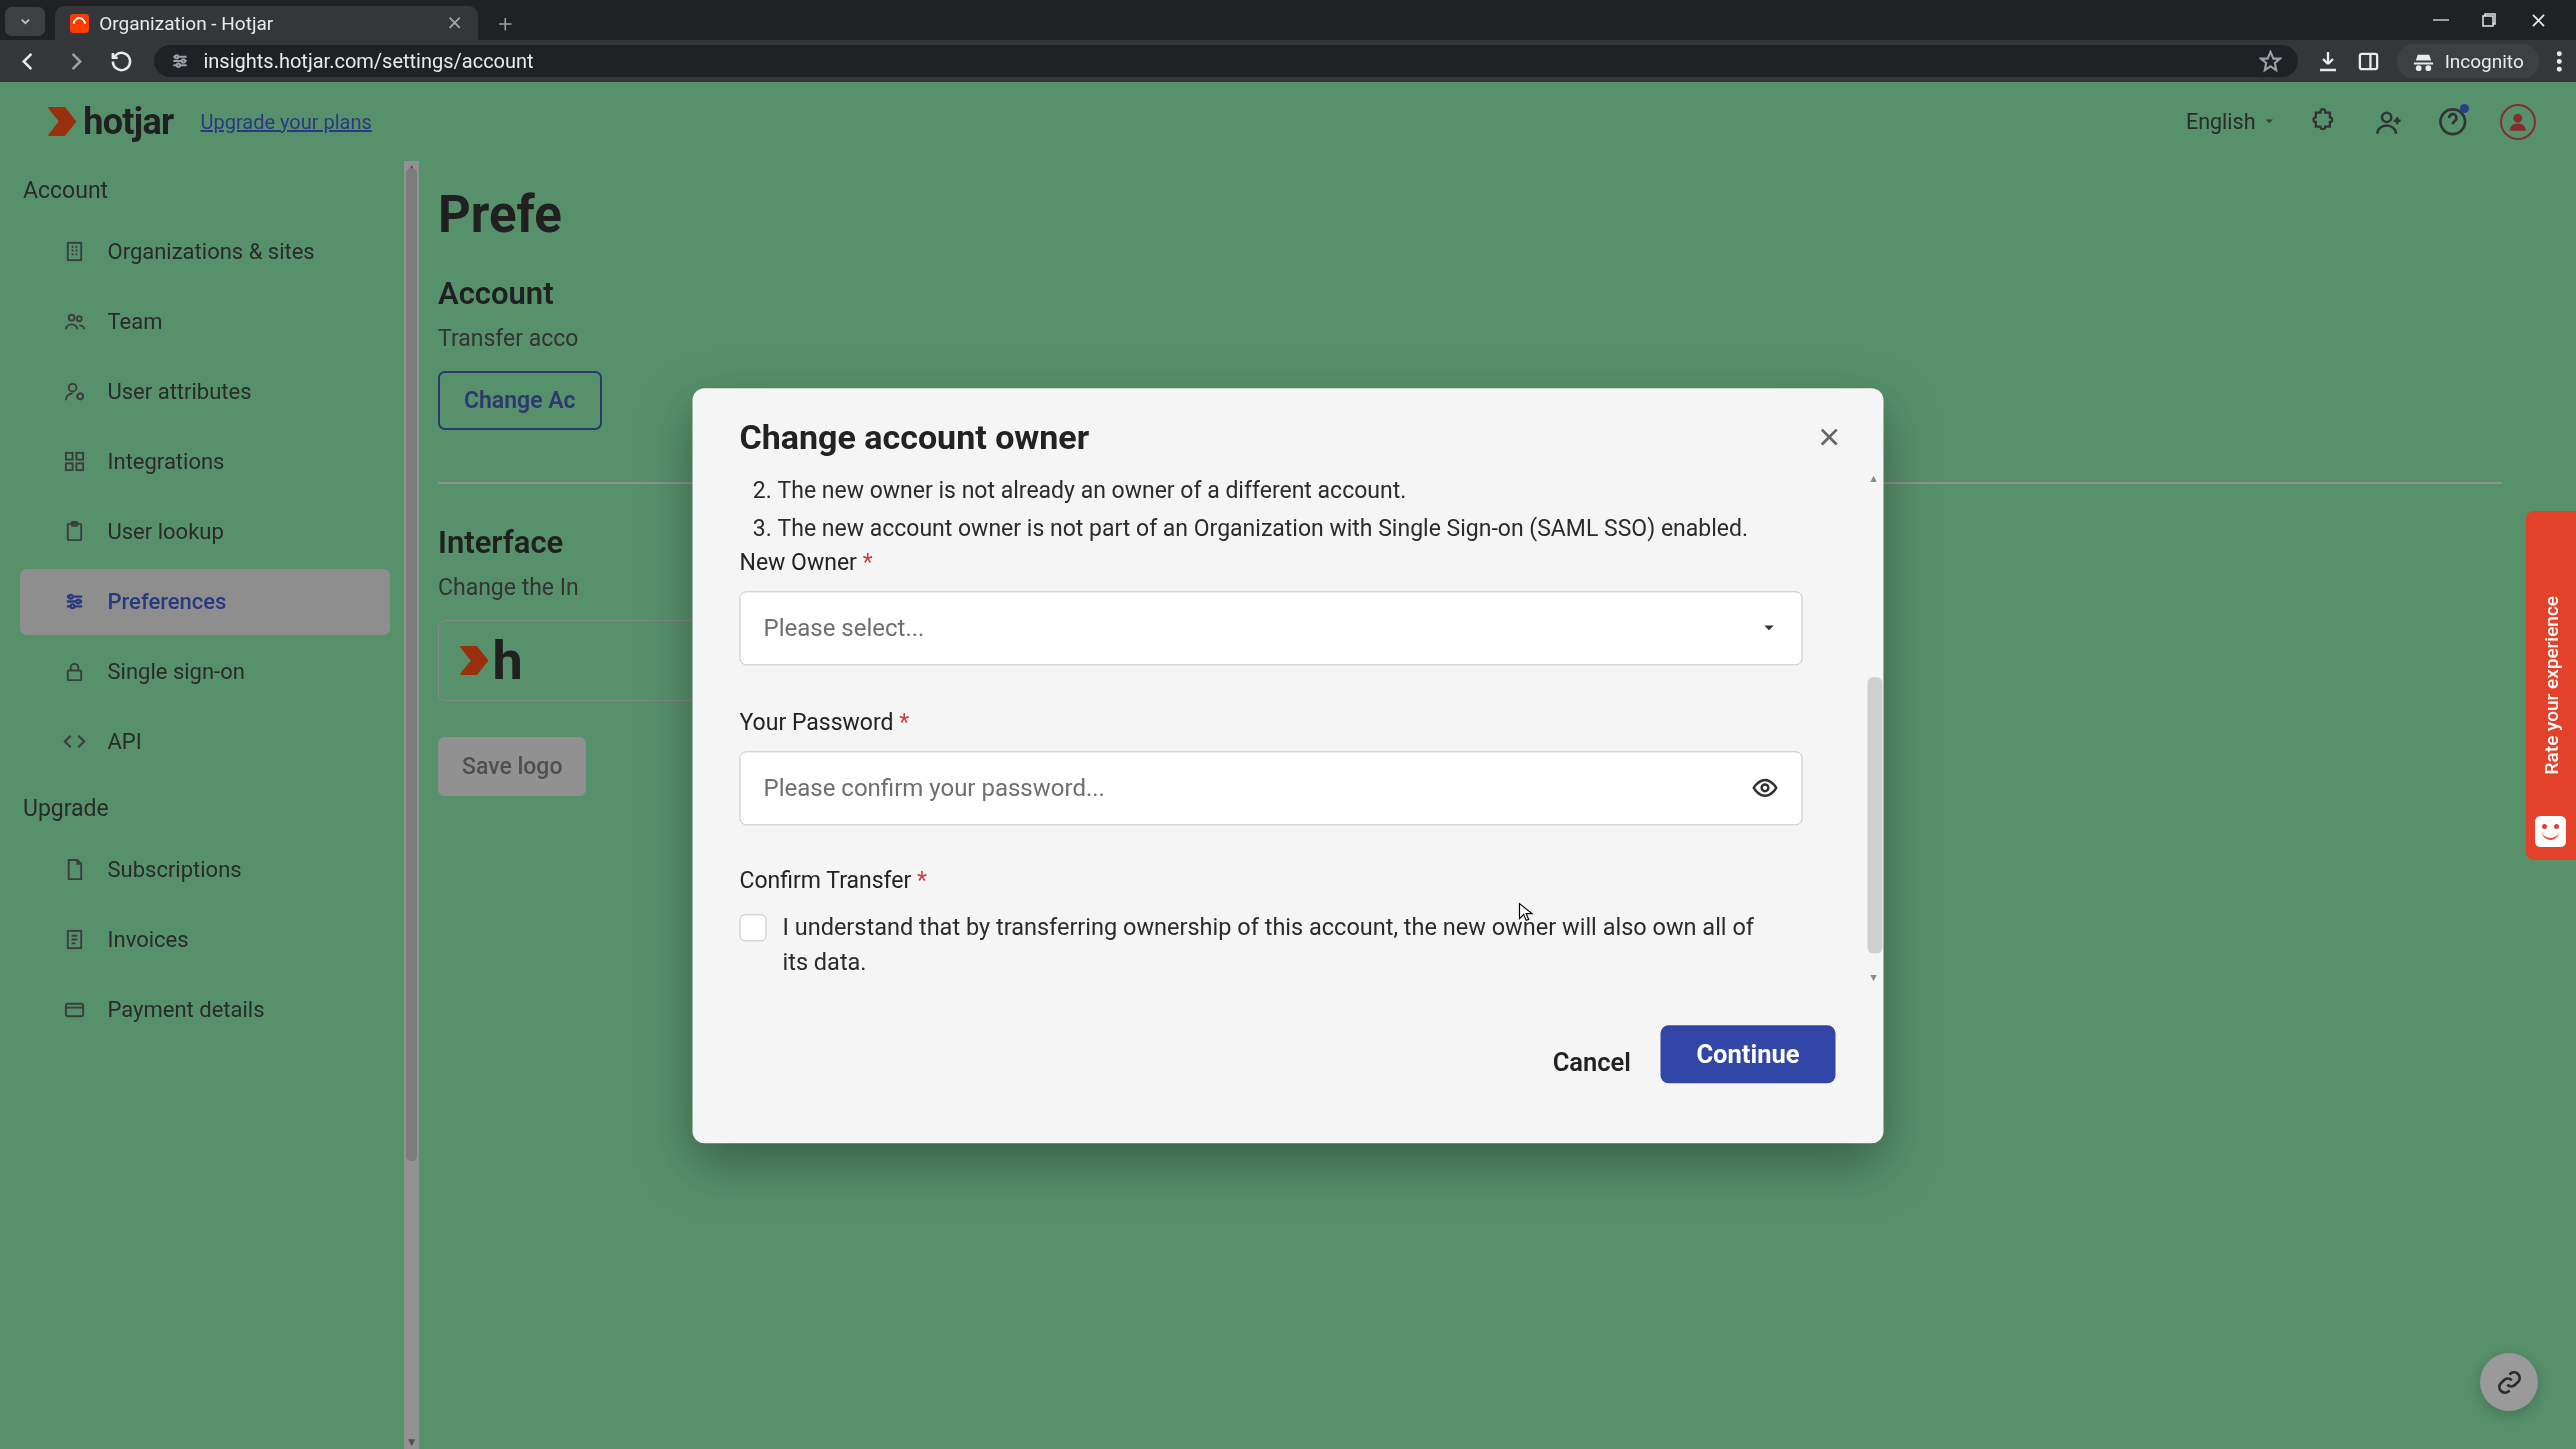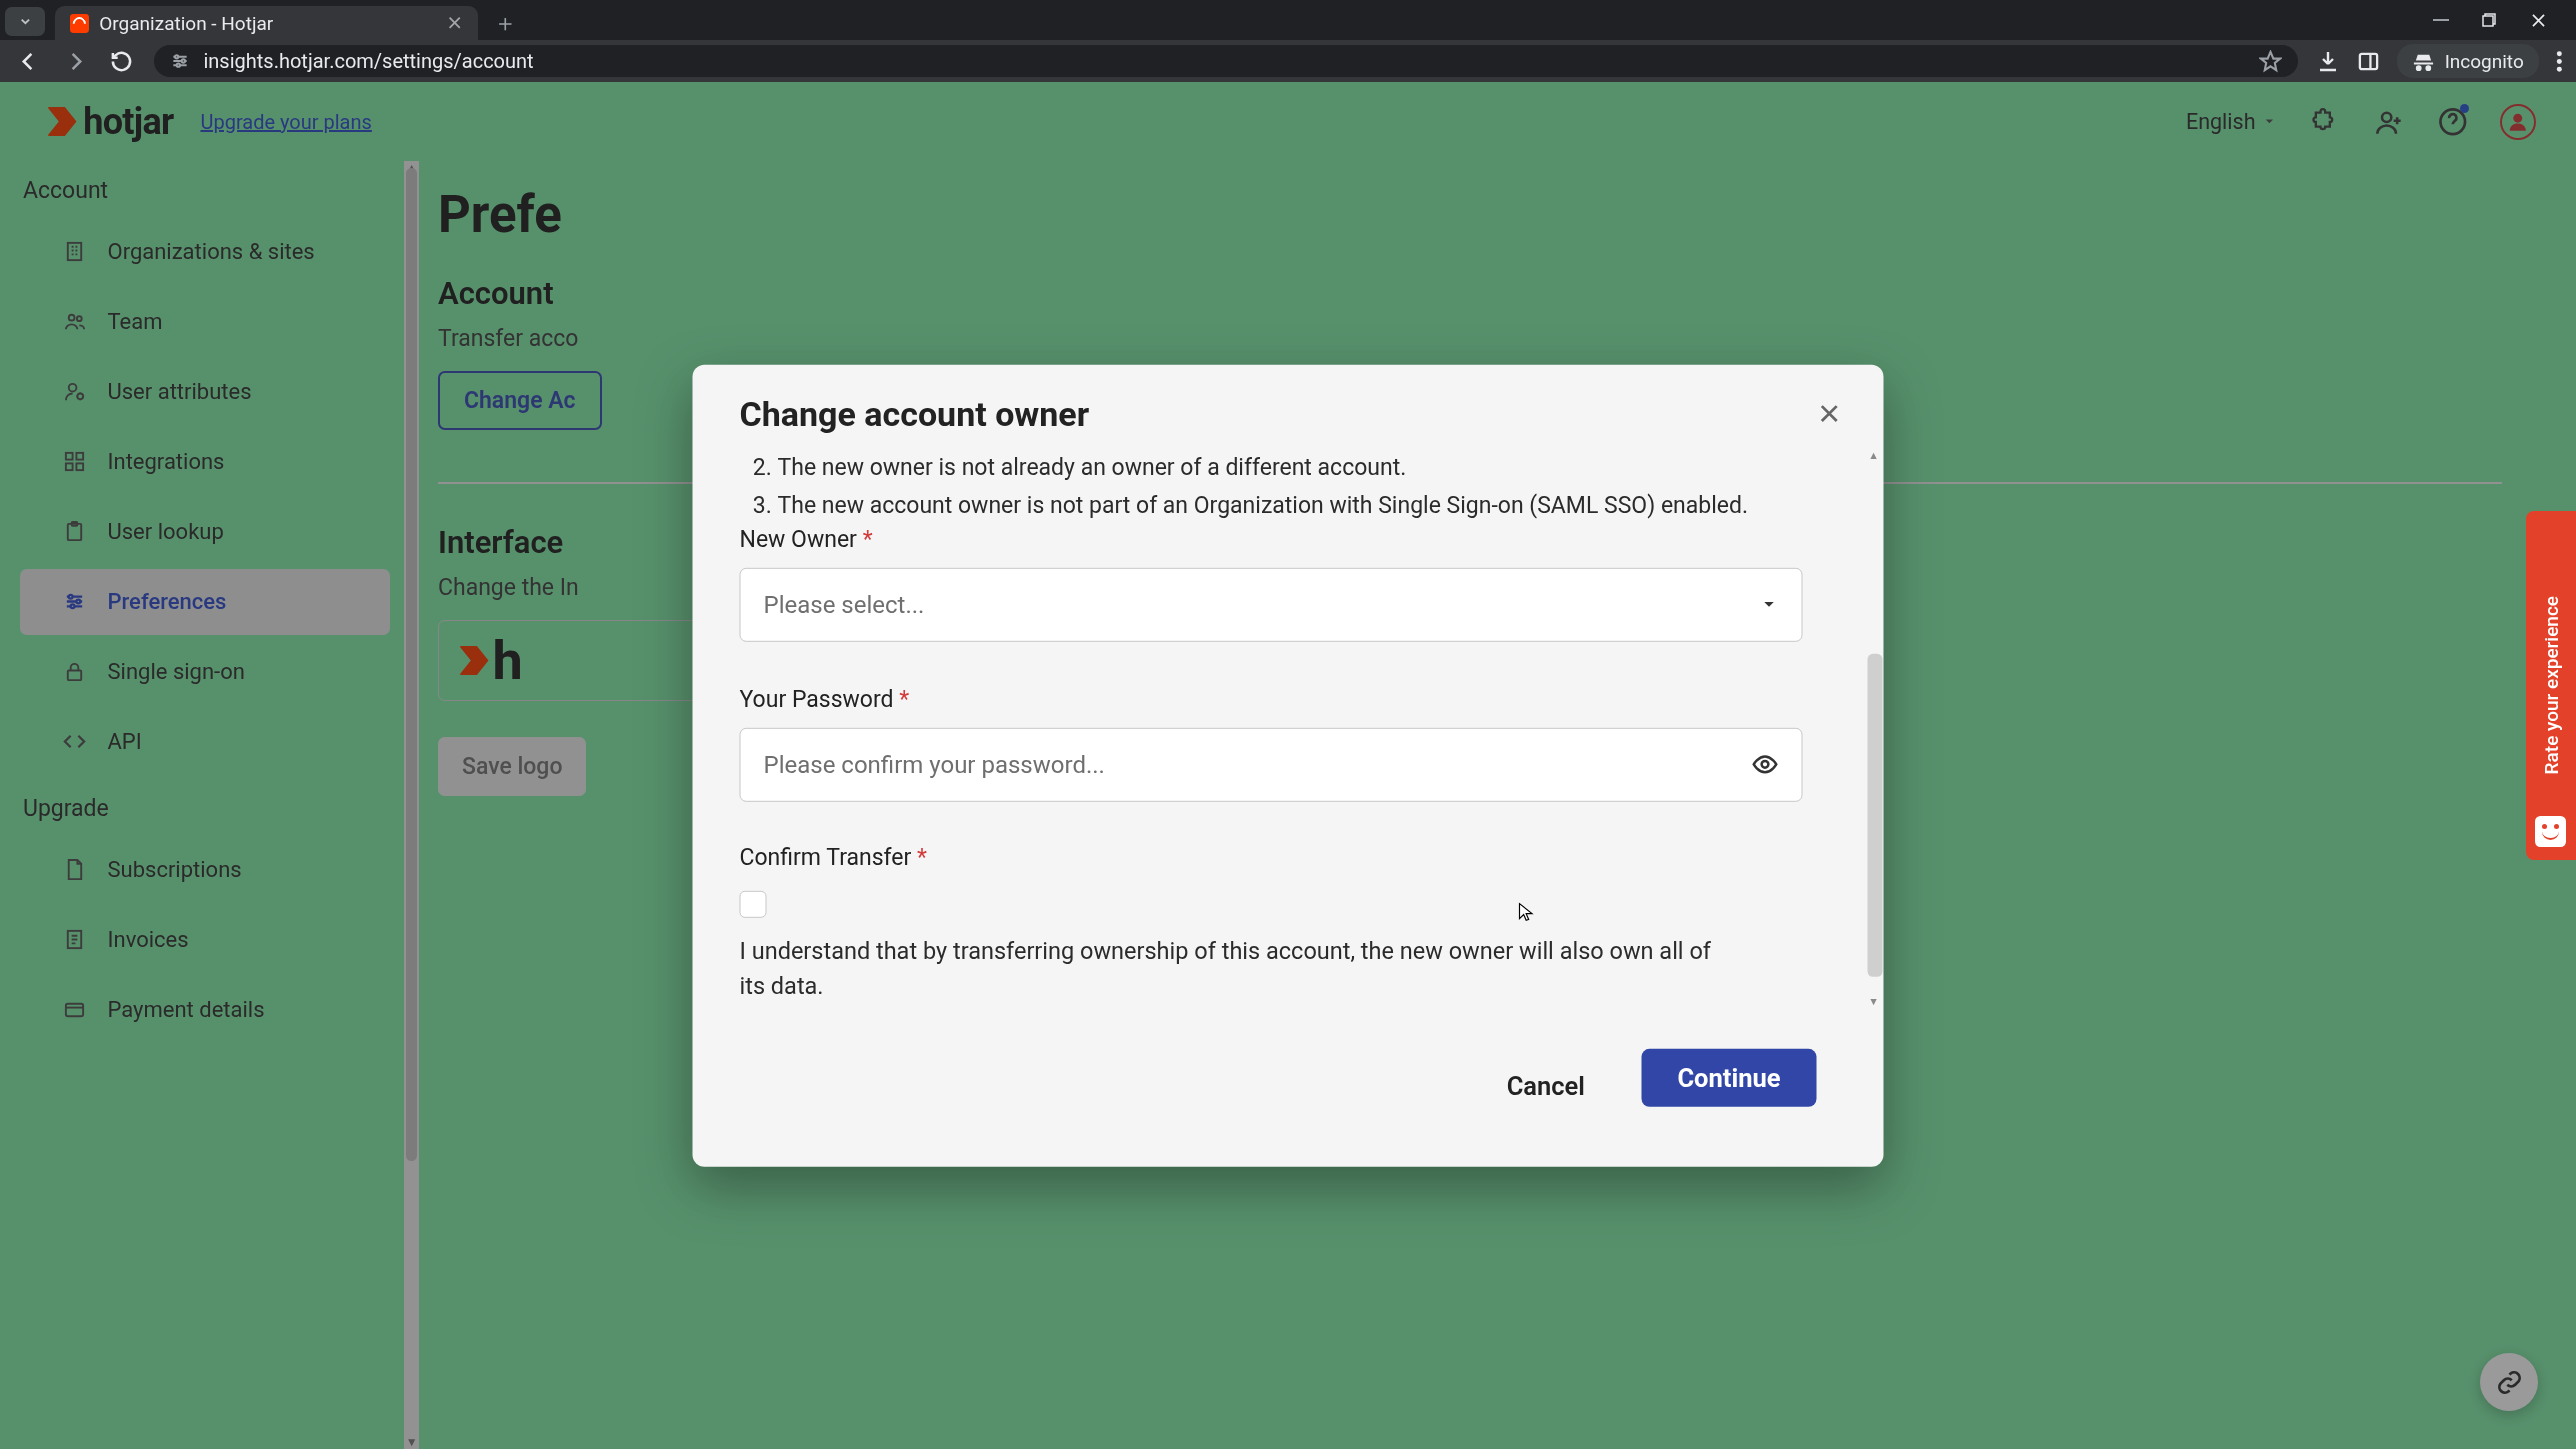--- a/index.html
+++ b/index.html
@@ -88,24 +88,24 @@
   .modal-scroll .arr { position:absolute; left:0; right:0; height:19px; display:flex; align-items:center; justify-content:center; color:#8a8a8a;}
   .modal-scroll .arr.top{ top:0;} .modal-scroll .arr.bot{ bottom:0;}
   .ol { padding-left:38px; }
   .ol li { margin-bottom:4px; line-height:1.45; }
   .field-label { font-size:23px; color:#222; }
   .req { color:#d23b3b; }
   .select { margin-top:14.8px; height:74px; width:1063px; border:1.3px solid #c7c7c7; border-radius:6.7px; background:#fff; display:flex; align-items:center; padding:0 23px; color:#6f6f6f; font-size:24px; }
   .select .chev { margin-left:auto; color:#333; }
   .input { margin-top:14.8px; height:74px; width:1063px; border:1.3px solid #c7c7c7; border-radius:6.7px; background:#fff; display:flex; align-items:center; padding:0 23px; color:#6f6f6f; font-size:24px; }
   .input .eye { margin-left:auto; color:#333; }
-  .check-row { display:flex; gap:16px; margin-top:16px;flex-direction:column; }
+  .check-row { display:flex; gap:16px; margin-top:16px; }
   .checkbox { width:27px; height:27px; border:1.3px solid #c7c7c7; border-radius:5.4px; margin-top:4px; background:#fff; flex:none; }
   .check-text { font-size:23.5px; line-height:1.5; max-width:986px; }
-  .modal-foot { display:flex; justify-content:flex-end; gap:27px; padding:38px 67px 43px; }
+  .modal-foot { display:flex; justify-content:flex-end; padding:38px 48px 43px; }
   .btn-text { height:75px; padding:0 29.5px; display:flex; align-items:center; font-size:25.5px; font-weight:600; color:#222; border-radius:6.7px; }
   .btn-primary { height:58px; padding:0 36px; display:flex; align-items:center; font-size:25.5px; font-weight:700; color:#fff; background:#3146a6; border-radius:8px; }
 
   
   .cursor { position:absolute; left:1517px; top:820px; width:20px; height:20px; pointer-events:none; }
 
   svg { display:block; }
 </style>
 </head>
 <body>

